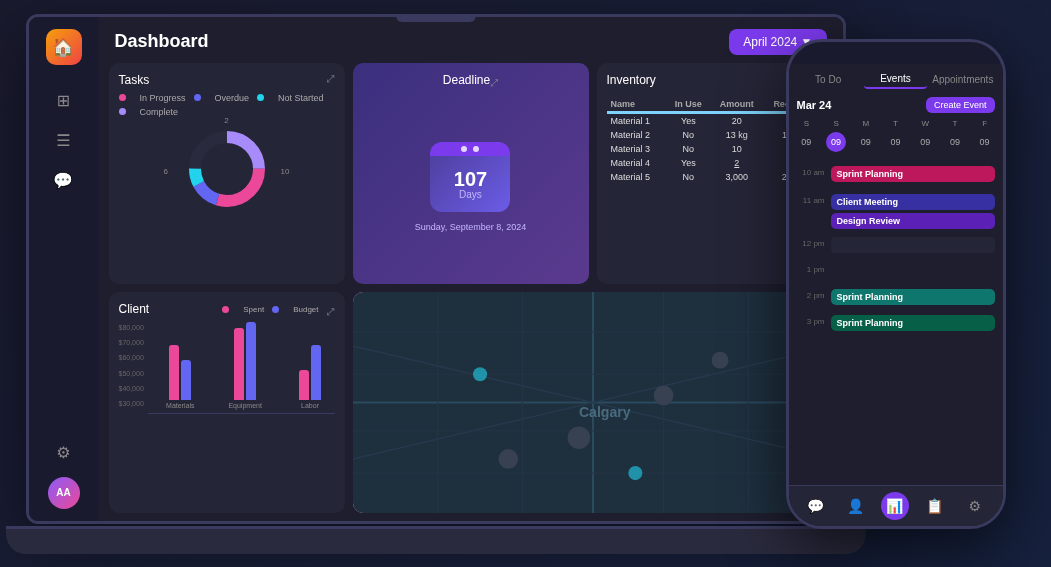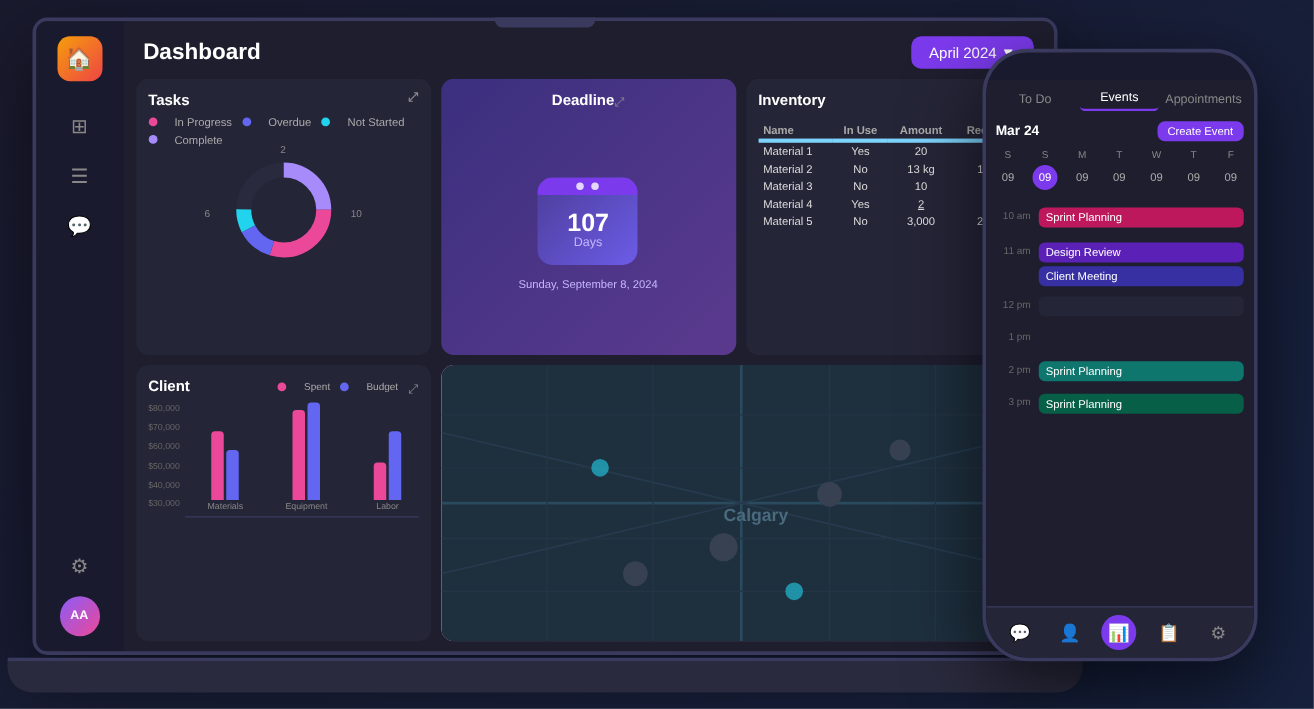--- a/index.html
+++ b/index.html
@@ -152,21 +152,21 @@
     }
 
     .card {
       background: #252538;
       border-radius: 10px;
       padding: 10px;
       overflow: hidden;
     }
     .card-title {
       font-size: 12px;
-      font-weight: 700;
+      font-weight: 400;
       color: #fff;
       margin-bottom: 6px;
     }
     .card-expand {
       float: right;
       color: #888;
       font-size: 10px;
     }
 
     
@@ -448,21 +448,21 @@
       flex-shrink: 0;
       padding-top: 2px;
       text-align: right;
     }
     .event-block {
       flex: 1;
       border-radius: 5px;
       padding: 3px 6px;
       font-size: 9px;
       color: #fff;
-      font-weight: 400;
+      font-weight: 700;
     }
     .event-pink { background: #be185d; }
     .event-purple { background: #5b21b6; }
     .event-teal { background: #0f766e; }
     .event-violet { background: #6d28d9; }
     .event-indigo { background: #3730a3; }
     .event-green { background: #065f46; }
 
     
     .phone-nav {
@@ -817,22 +817,22 @@
         <div class="time-row">
           <div class="time-label">10 am</div>
           <div class="event-block event-pink">Sprint Planning</div>
         </div>
 
         <div style="height:6px;"></div>
 
         <div class="time-row">
           <div class="time-label">11 am</div>
           <div style="flex:1;display:flex;flex-direction:column;gap:3px;">
+            <div class="event-block event-indigo">Client Meeting</div>
             <div class="event-block event-purple">Design Review</div>
-            <div class="event-block event-indigo">Client Meeting</div>
           </div>
         </div>
 
         <div style="height:6px;"></div>
 
         <div class="time-row">
           <div class="time-label">12 pm</div>
           <div style="flex:1;">
             <div style="height:16px;background:#252538;border-radius:4px;"></div>
           </div>

